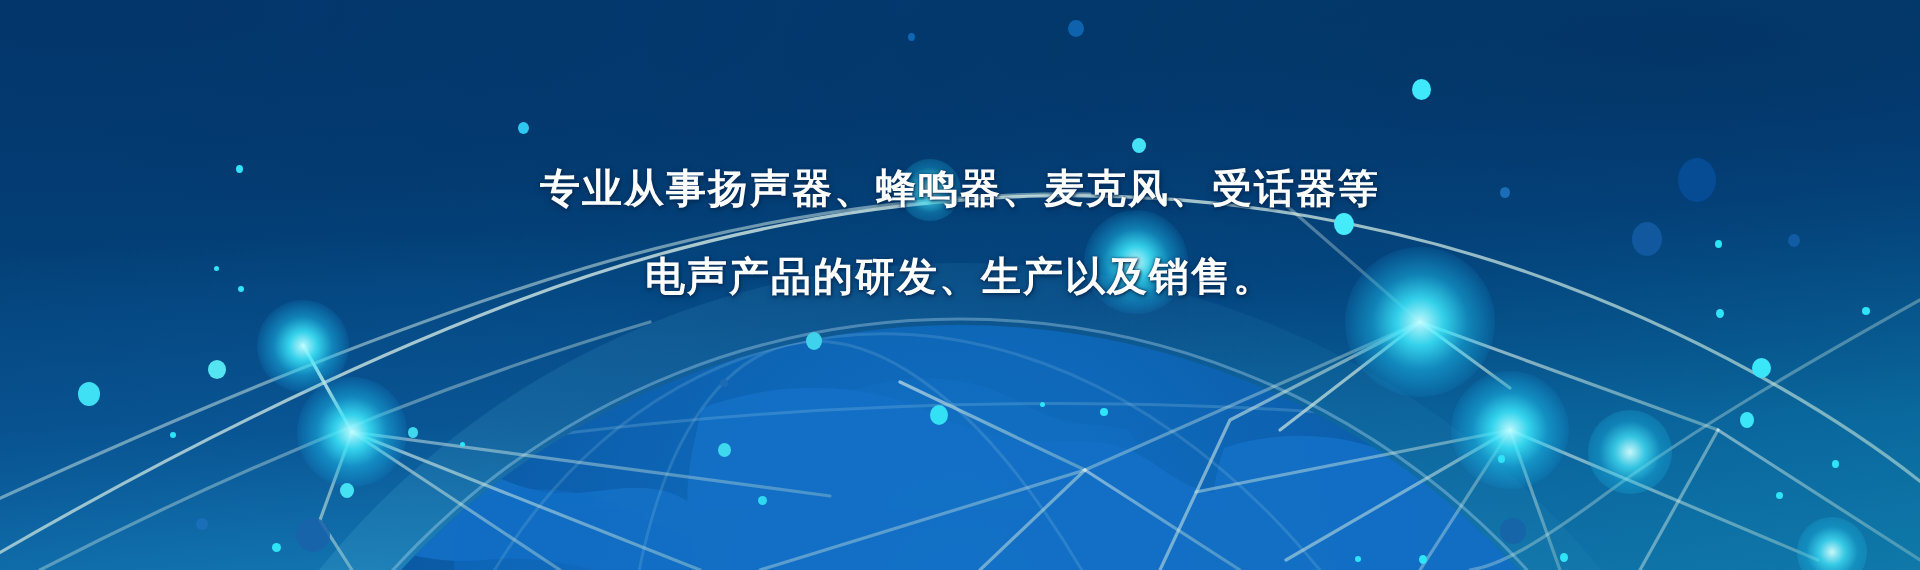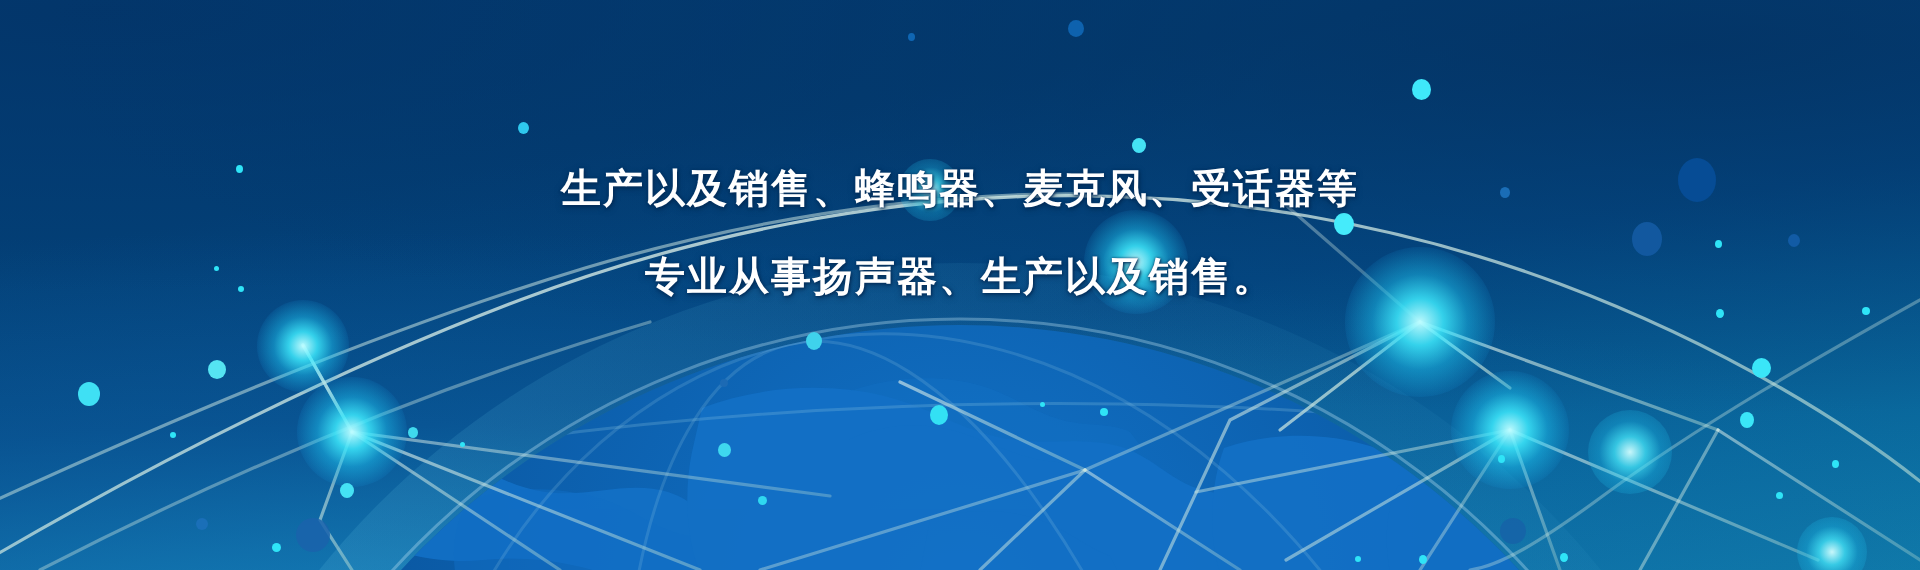--- a/index.html
+++ b/index.html
@@ -248,17 +248,17 @@
     <div class="dot" style="left:1560px; top:553px;  width:8px;  height:9px;  background:#2fe4f7;"></div>
     <div class="dot" style="left:1498px; top:455px;  width:7px;  height:8px;  background:#2fe4f7;"></div>
     <div class="dot" style="left:1500px; top:518px;  width:26px; height:26px; background:#1761a8; opacity:.8;"></div>
     <div class="dot" style="left:1419px; top:555px;  width:8px;  height:9px;  background:#2fe4f7;"></div>
     <div class="dot" style="left:1355px; top:556px;  width:6px;  height:6px;  background:#2fe4f7;"></div>
     <div class="dot" style="left:1862px; top:307px;  width:8px;  height:8px;  background:#2fe4f7;"></div>
     <div class="dot" style="left:1832px; top:460px;  width:7px;  height:8px;  background:#2fe4f7;"></div>
   </div>
 
   <div class="headline">
-    <span class="line l1">生产以及销售、蜂鸣器、麦克风、受话器等</span>
-    <span class="line l2">专业从事扬声器、生产以及销售。</span>
+    <span class="line l1">专业从事扬声器、蜂鸣器、麦克风、受话器等</span>
+    <span class="line l2">电声产品的研发、生产以及销售。</span>
   </div>
 
 </div>
 
 </body></html>

